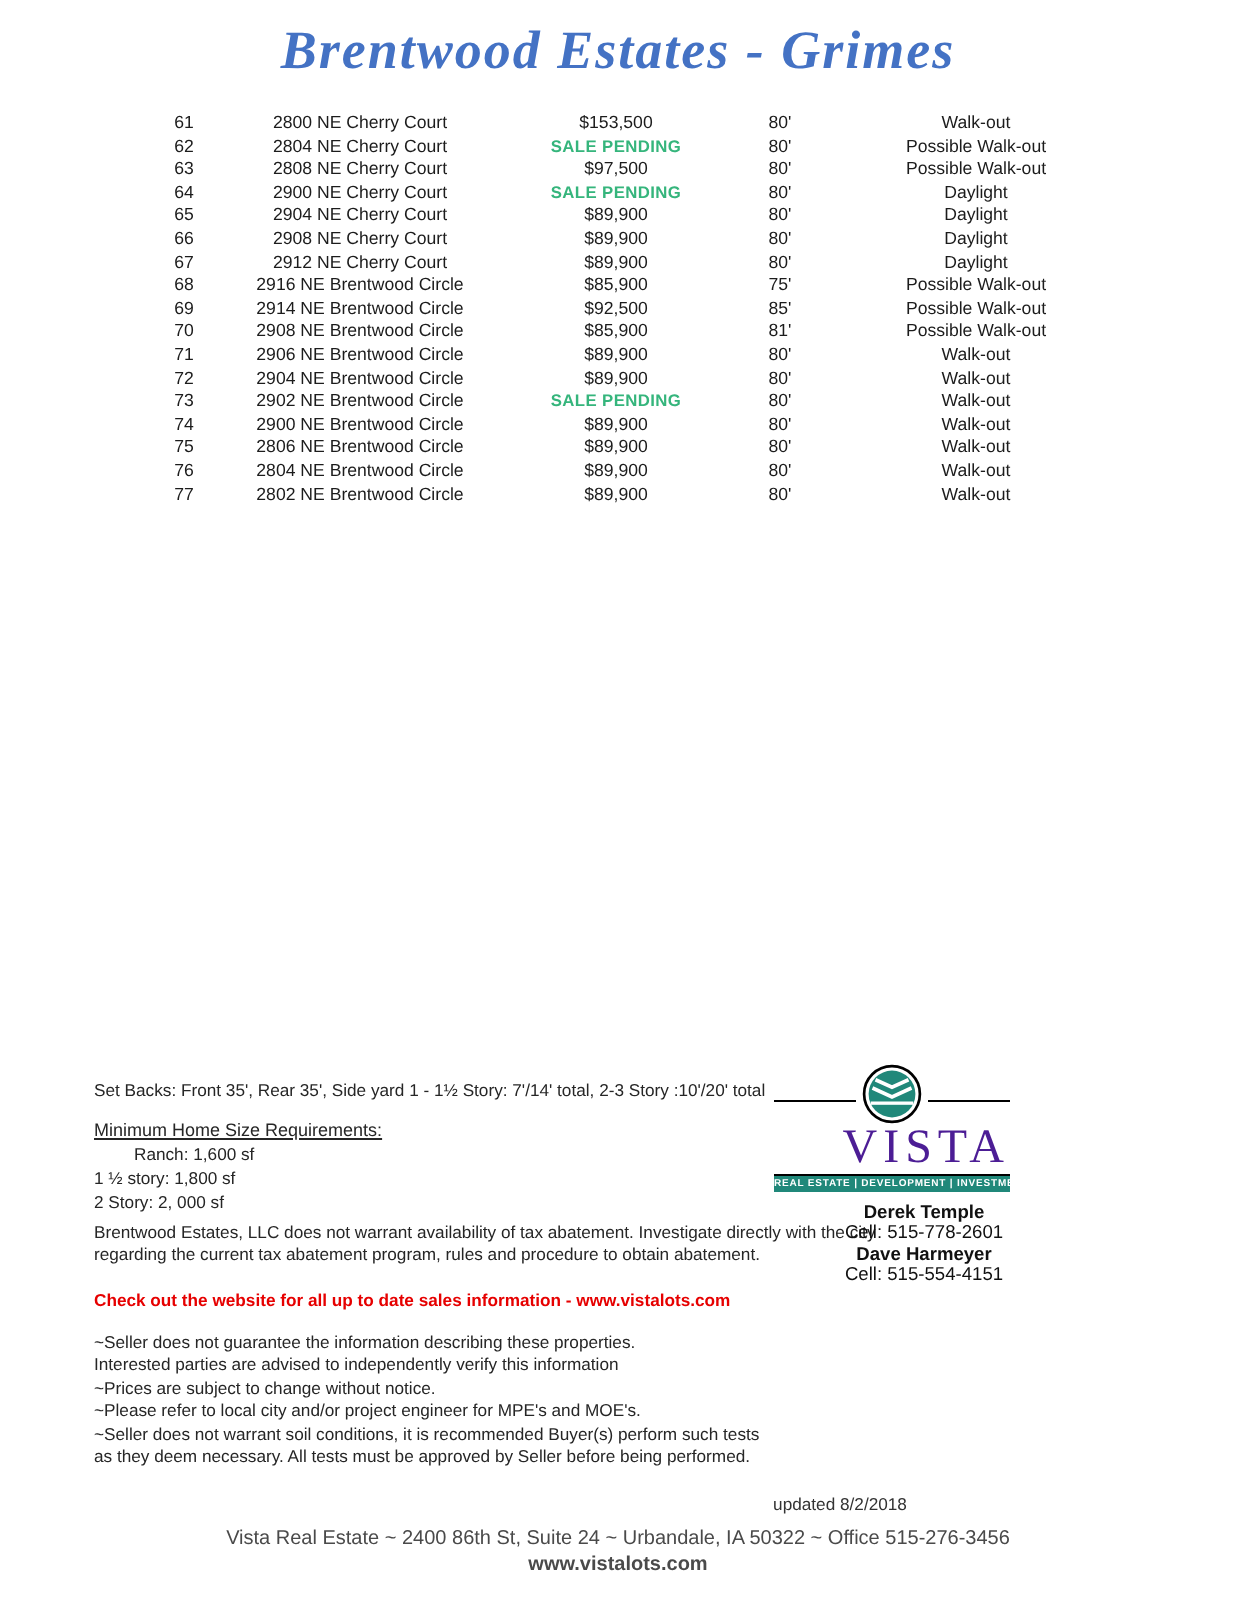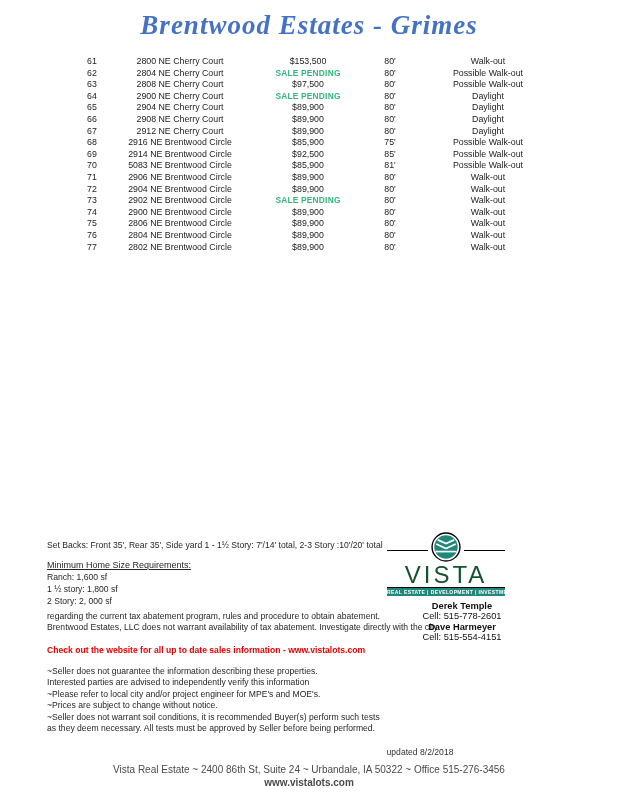--- a/index.html
+++ b/index.html
@@ -21,35 +21,35 @@
   .c.lot{width:44px;margin-left:70px;}
   .c.addr{width:132px;}
   .c.price{width:110px;margin-left:7px;}
   .c.width{width:54px;}
   .c.type{width:136px;margin-left:3px;}
   .c.price.pending{color:#35b57c;font-weight:bold;font-size:8.4px;letter-spacing:.2px;}
   
   .note{position:absolute;left:47px;font-size:8.6px;color:#262626;white-space:nowrap;}
   .setbacks{top:540px;}
   .min-heading{top:560px;text-decoration:underline;font-size:9px;}
-  .min-line0{top:572px;}
+  .min-line0{top:572px;margin-left:20px;}
   .min-line1{top:584px;}
   .min-line2{top:596px;}
   .abatement{top:611px;line-height:11.2px;}
   .website-notice{top:645px;color:#e60000;font-weight:bold;}
   .disclaimers{top:666px;line-height:11.4px;}
   
   .logo-block{position:absolute;left:387px;top:532px;width:118px;text-align:center;}
   .logo-circle{display:block;margin:0 auto;}
   .logo-line{position:absolute;top:18px;border-top:1.2px solid #000;width:41px;}
   .logo-line.left{left:0;}
   .logo-line.right{right:0;}
   .logo-word{
-    font-family:Liberation Sans, sans-serif;font-size:24px;letter-spacing:3px;
-    color:#14532d;line-height:23px;margin-top:1px;white-space:nowrap;
+    font-family:Liberation Serif, serif;font-size:24px;letter-spacing:3px;
+    color:#4c1d95;line-height:23px;margin-top:1px;white-space:nowrap;text-align:right;
   }
   .logo-banner{
     margin-top:1px;background:#20887a;border-top:1.6px solid #000;
     color:#fff;font-size:5px;letter-spacing:.4px;line-height:8px;height:8px;
     white-space:nowrap;font-weight:bold;
   }
   
   .contacts{position:absolute;left:403px;top:601px;width:118px;text-align:center;
     font-size:9.3px;line-height:10.4px;color:#111;}
   .contact-name{font-weight:bold;}
@@ -126,21 +126,21 @@
     </div>
     <div class="trow">
       <span class="c lot">69</span>
       <span class="c addr">2914 NE Brentwood Circle</span>
       <span class="c price">$92,500</span>
       <span class="c width">85'</span>
       <span class="c type">Possible Walk-out</span>
     </div>
     <div class="trow">
       <span class="c lot">70</span>
-      <span class="c addr">5083 NE Brentwood Circle</span>
+      <span class="c addr">2908 NE Brentwood Circle</span>
       <span class="c price">$85,900</span>
       <span class="c width">81'</span>
       <span class="c type">Possible Walk-out</span>
     </div>
     <div class="trow">
       <span class="c lot">71</span>
       <span class="c addr">2906 NE Brentwood Circle</span>
       <span class="c price">$89,900</span>
       <span class="c width">80'</span>
       <span class="c type">Walk-out</span>
@@ -188,29 +188,29 @@
       <span class="c type">Walk-out</span>
     </div>
   </div>
 
   <div class="note setbacks">Set Backs: Front 35', Rear 35',  Side yard 1 - 1½ Story: 7'/14' total, 2-3 Story :10'/20' total</div>
   <div class="note min-heading">Minimum Home Size Requirements:</div>
   <div class="note min-line0">Ranch: 1,600 sf</div>
   <div class="note min-line1">1 ½ story: 1,800 sf</div>
   <div class="note min-line2">2 Story: 2, 000 sf</div>
   <div class="note abatement">
+    <div>Brentwood Estates, LLC does not warrant availability of tax abatement.  Investigate directly  with the city</div>
     <div>regarding the current tax abatement program, rules and procedure to obtain abatement.</div>
-    <div>Brentwood Estates, LLC does not warrant availability of tax abatement.  Investigate directly  with the city</div>
   </div>
   <div class="note website-notice">Check out the website for all up to date sales information - www.vistalots.com</div>
   <div class="note disclaimers">
     <div>~Seller does not guarantee the information describing these properties.</div>
     <div>Interested parties are advised to independently verify this information</div>
+    <div>~Prices are subject to change without notice.</div>
     <div>~Please refer to local city and/or project engineer for MPE's and MOE's.</div>
-    <div>~Prices are subject to change without notice.</div>
     <div>~Seller does not warrant soil conditions, it is recommended Buyer(s) perform such tests</div>
     <div>as they deem necessary.  All tests must be approved by Seller before being performed.</div>
   </div>
 
   <div class="logo-block">
     <div class="logo-line left"></div>
     <div class="logo-line right"></div>
     <svg class="logo-circle" width="30" height="30" viewBox="0 0 40 40">
       <circle cx="20" cy="20" r="18.6" fill="#ffffff" stroke="#000000" stroke-width="1.8"></circle>
       <circle cx="20" cy="20" r="15.6" fill="#20887a"></circle>

